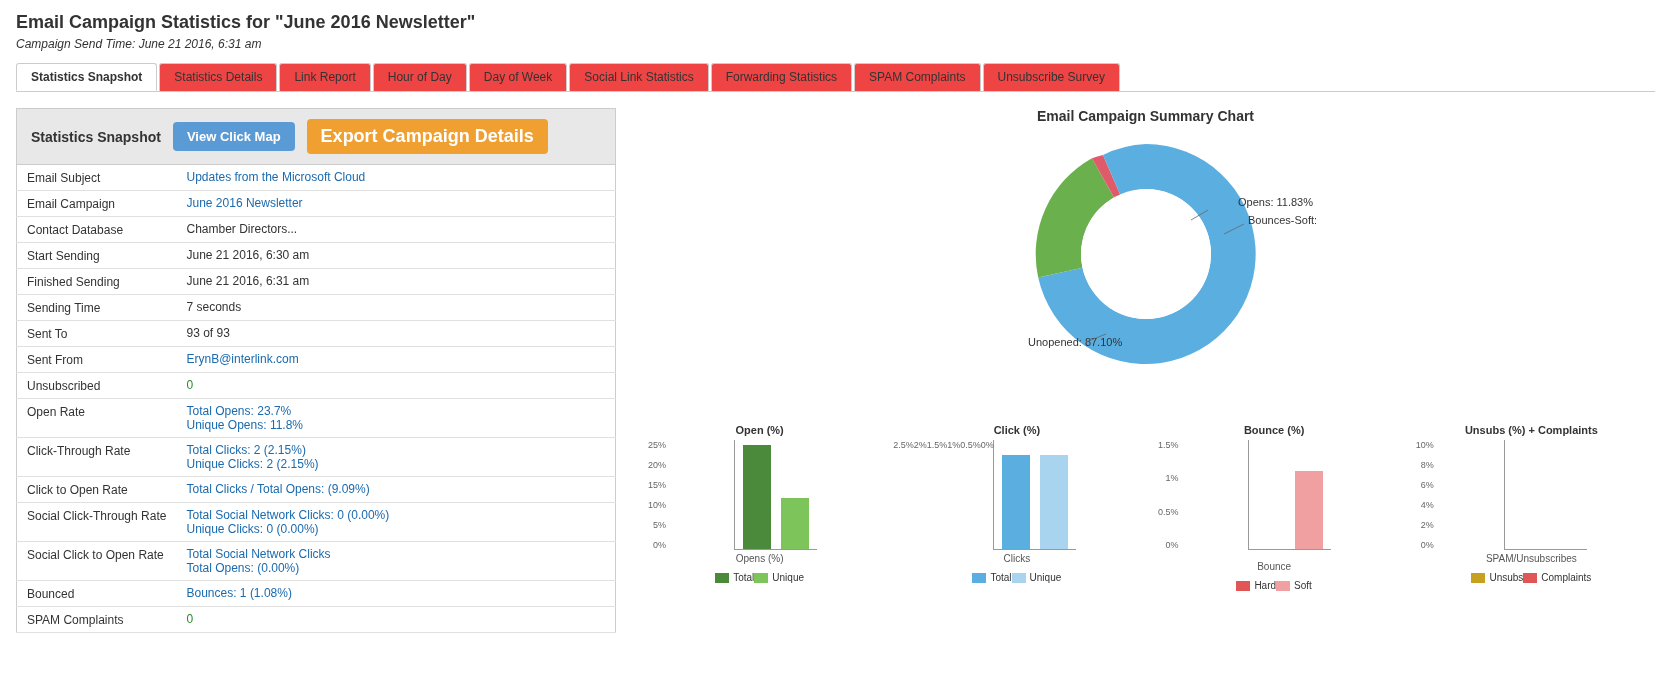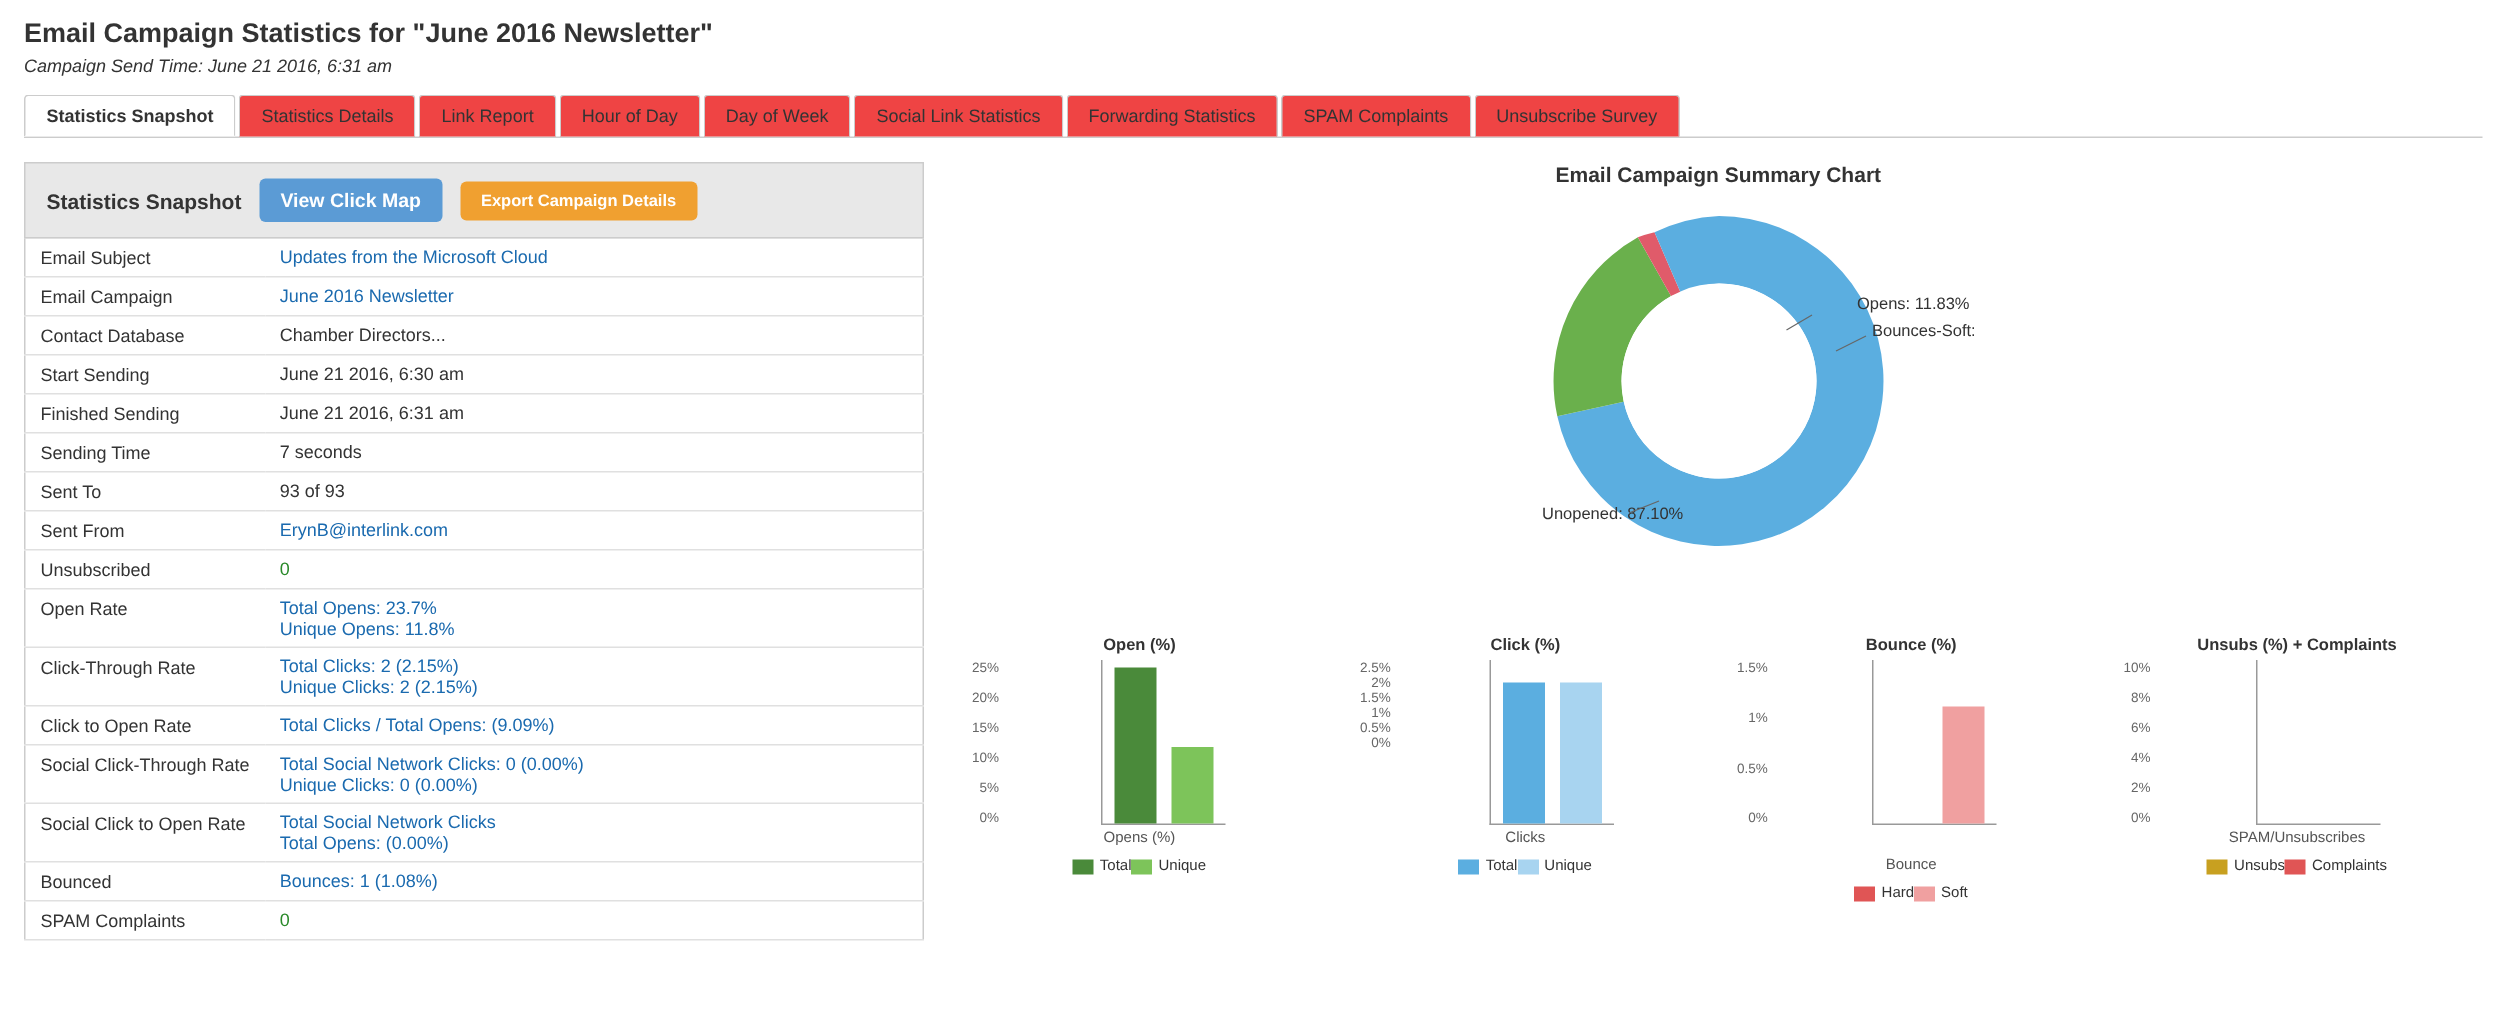--- a/index.html
+++ b/index.html
@@ -49,21 +49,21 @@
       font-size: 13px;
       font-weight: bold;
     }
     .btn-orange {
       background: #f0a030;
       color: #fff;
       border: none;
       padding: 7px 14px;
       border-radius: 4px;
       cursor: pointer;
-      font-size: 11px;
+      font-size: 18px;
       font-weight: bold;
     }
 
     
     .stats-table { width: 100%; border-collapse: collapse; border: 1px solid #ccc; border-top: none; }
     .stats-table tr { border-bottom: 1px solid #e0e0e0; }
     .stats-table td { padding: 5px 10px; vertical-align: top; }
     .stats-table td:first-child { width: 160px; color: #333; font-size: 12px; padding-top: 6px; }
     .stats-table td:last-child { font-size: 12px; }
     .link-blue { color: #1a6aaf; text-decoration: none; }
@@ -256,21 +256,21 @@
             <div class="legend-item">
                 <span class="legend-color" style="background:#7dc45a;"></span>
                 <span>Unique</span>
               </div>
           </div>
         </div>
 
         <div class="bar-chart-group">
           <div class="bar-chart-title">Click (%)</div>
           <div style="display:flex; align-items:flex-end; justify-content:center; position:relative; height:110px; padding-left:36px;">
-            <div style="position:absolute;left:0;top:0;height:100%;display:flex;flex-direction:column;justify-content:flex-start;font-size:9px;color:#666;text-align:right;width:34px;">
+            <div style="position:absolute;left:0;top:0;height:100%;display:flex;flex-direction:row;justify-content:space-between;font-size:9px;color:#666;text-align:right;width:34px;">
               <span>2.5%</span>
                 <span>2%</span>
                 <span>1.5%</span>
                 <span>1%</span>
                 <span>0.5%</span>
                 <span>0%</span>
             </div>
             <div style="display:flex;align-items:flex-end;height:100%;border-left:1px solid #999;border-bottom:1px solid #999;padding:0 8px;gap:10px;">
               <div style="width:28px;height:86%;background:#5baee0;"></div>
               <div style="width:28px;height:86%;background:#a8d4f0;"></div>
@@ -296,21 +296,21 @@
               <span>1.5%</span>
                 <span>1%</span>
                 <span>0.5%</span>
                 <span>0%</span>
             </div>
             <div style="display:flex;align-items:flex-end;height:100%;border-left:1px solid #999;border-bottom:1px solid #999;padding:0 8px;gap:10px;">
               <div style="width:28px;height:0%;background:#e05555;"></div>
               <div style="width:28px;height:72%;background:#f0a0a0;"></div>
             </div>
           </div>
-          <div style="text-align:center;font-size:10px;color:#555;margin-top:21px;">Bounce</div>
+          <div style="text-align:center;font-size:10px;color:#555;margin-top:11px;">Bounce</div>
           <div class="legend">
             <div class="legend-item">
                 <span class="legend-color" style="background:#e05555;"></span>
                 <span>Hard</span>
               </div>
             <div class="legend-item">
                 <span class="legend-color" style="background:#f0a0a0;"></span>
                 <span>Soft</span>
               </div>
           </div>

